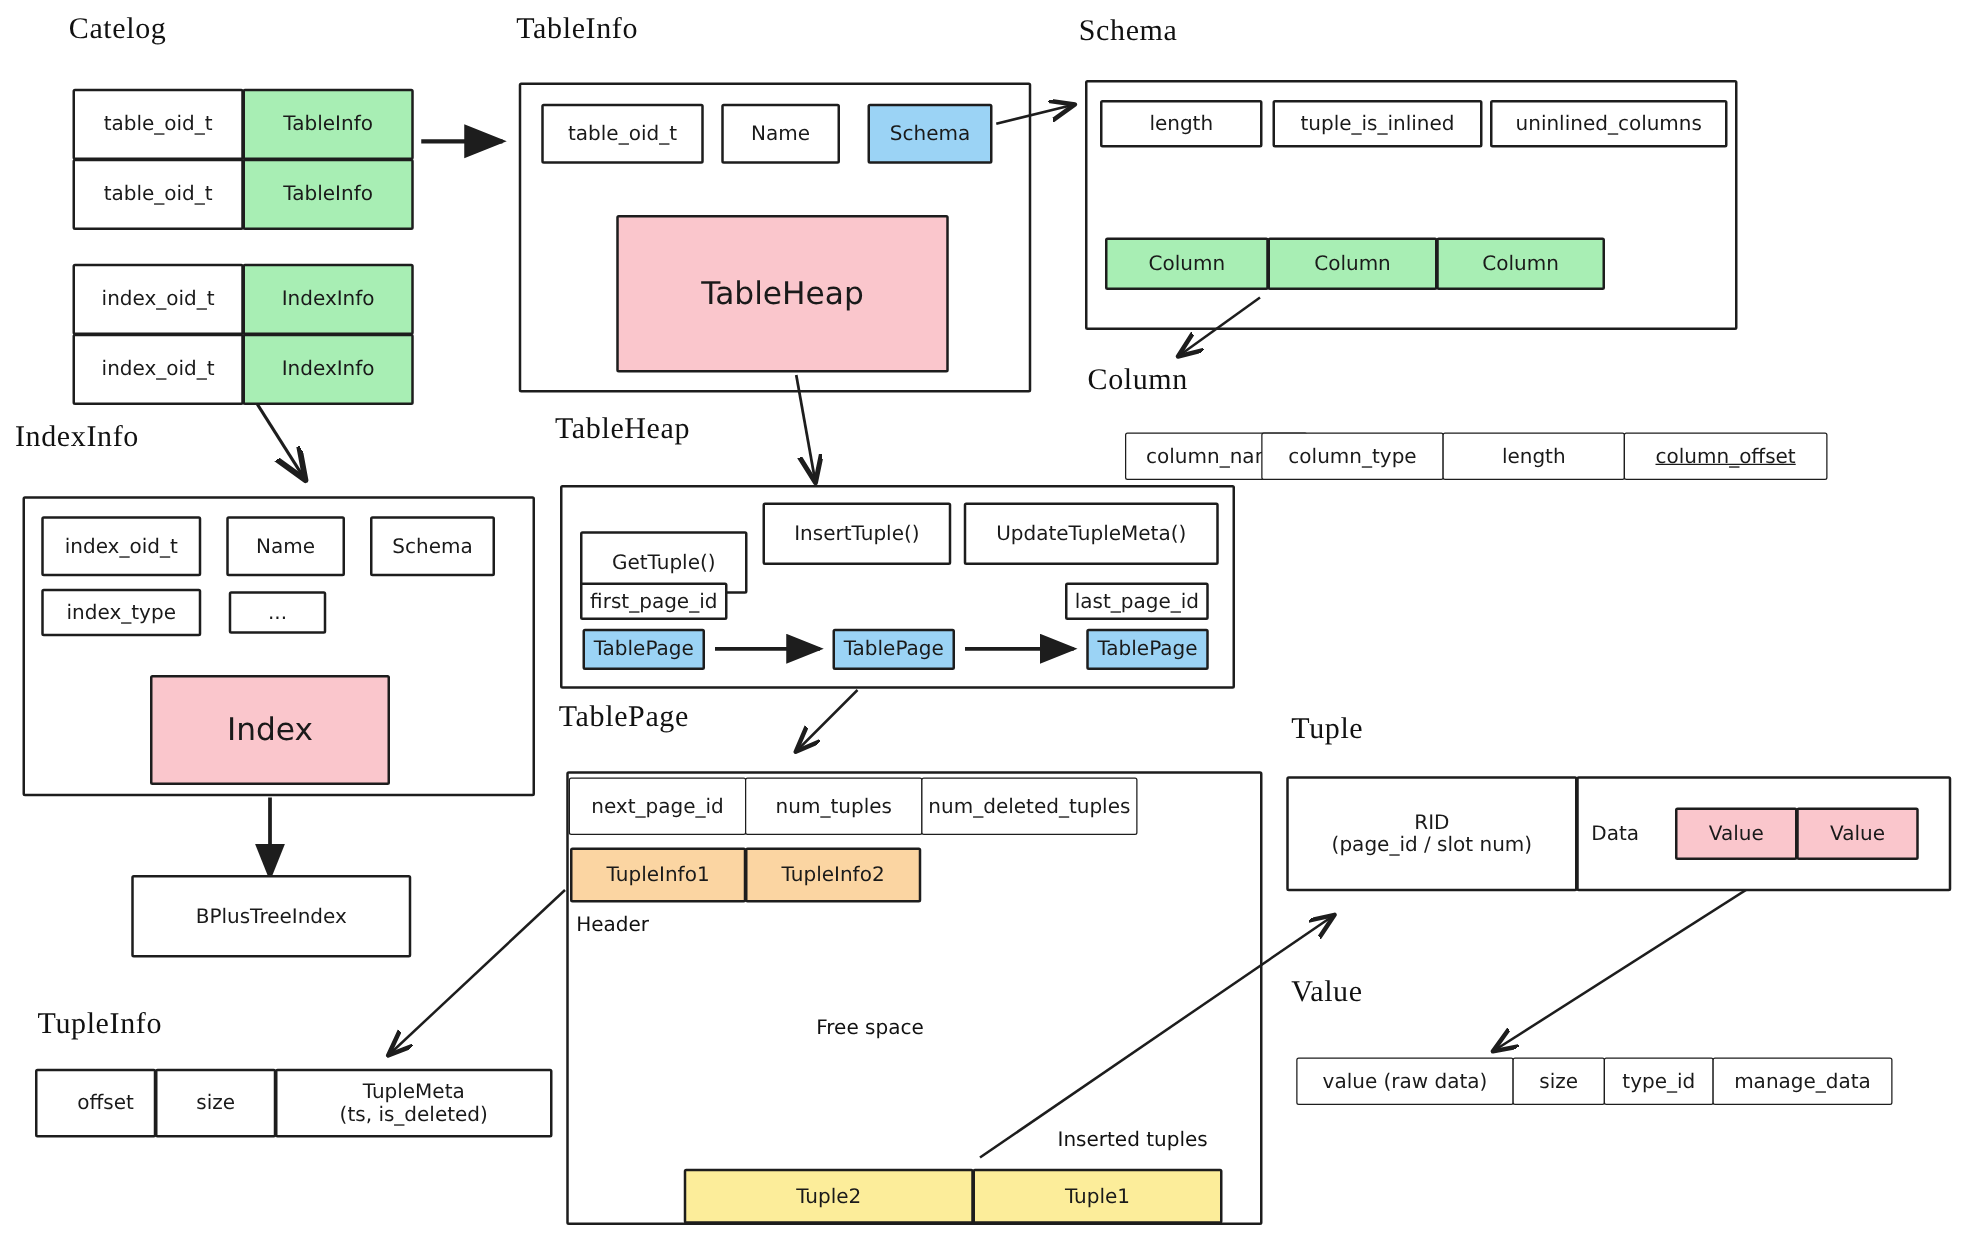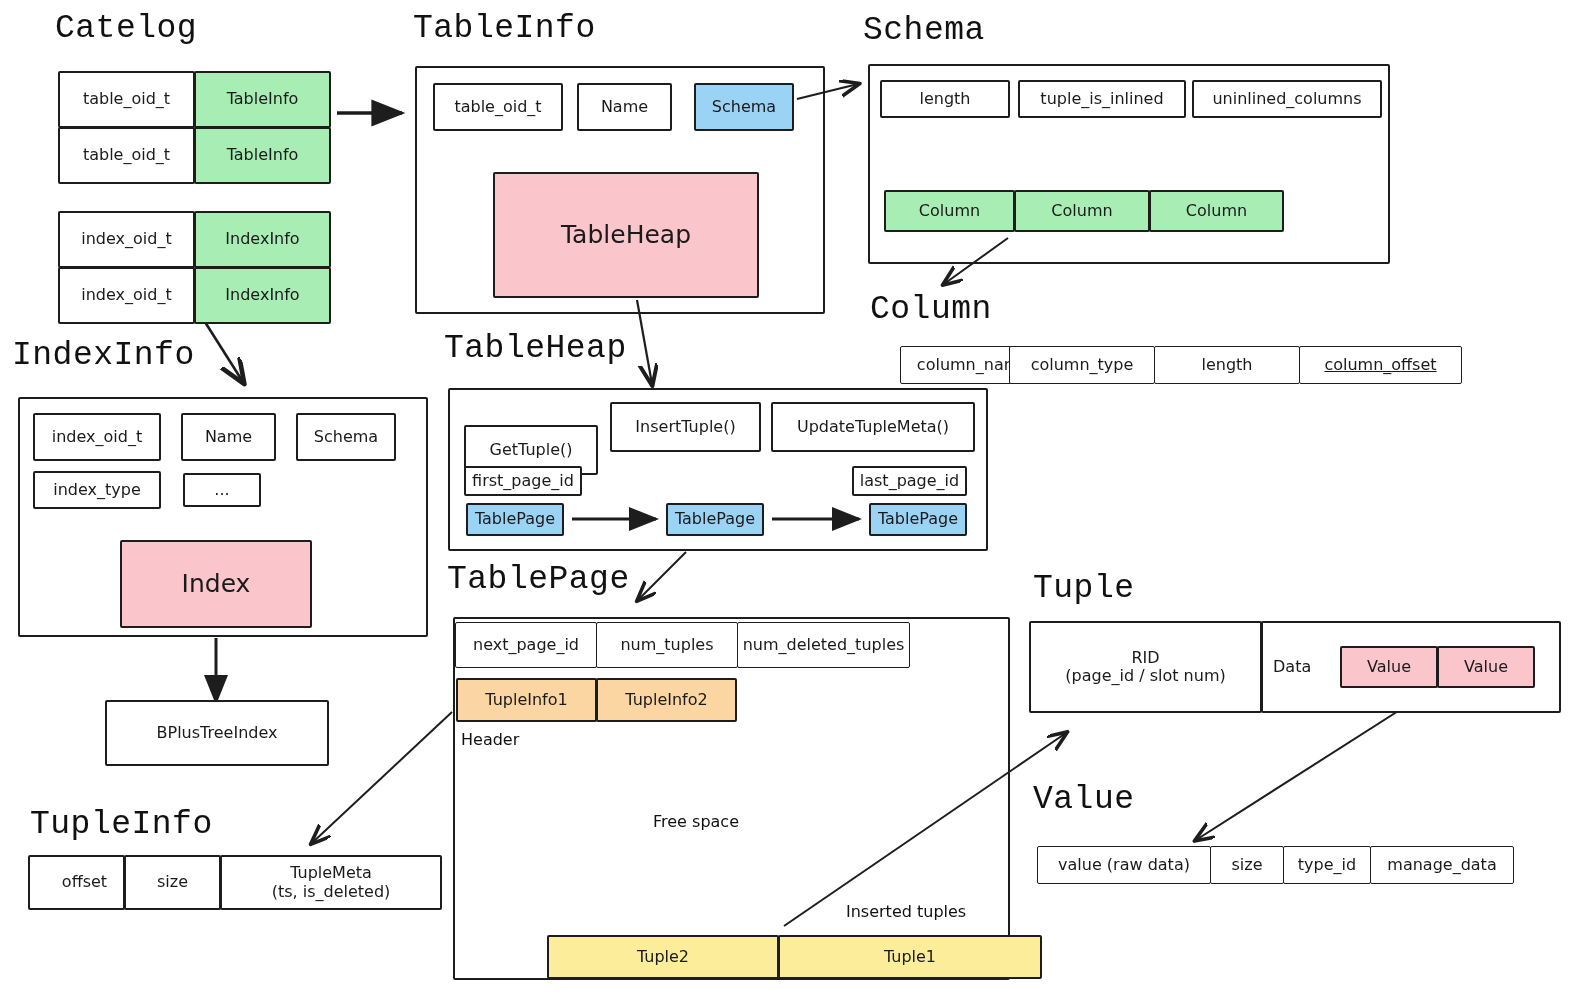--- a/index.html
+++ b/index.html
@@ -7,25 +7,25 @@
     width:1575px;height:997px;position:relative;overflow:hidden;
     font-family:"DejaVu Sans","Liberation Sans",sans-serif;
     color:#1a1a1a;
   }
   .canvas{position:absolute;left:0;top:0;width:1575px;height:997px;}
   .svg-layer{position:absolute;left:0;top:0;width:1575px;height:997px;pointer-events:none;}
 
   
   .caption{
     position:absolute;
-    font-size:33px;
+    font-size:24px;
     letter-spacing:0.5px;
     color:#111;
     white-space:nowrap;
-    font-family:Liberation Mono, monospace;
+    font-family:Liberation Serif, serif;
   }
 
   
   .box{
     position:absolute;box-sizing:border-box;
     border:2.2px solid #1d1d1d;
     background:#fff;
     display:flex;align-items:center;justify-content:center;
     text-align:center;
     border-radius:2px;
@@ -170,21 +170,21 @@
   <div class="box outer" style="left:453px;top:617px;width:557px;height:363px;"></div>
   <div class="box thin sm" style="left:455px;top:622px;width:142px;height:46px;">next_page_id</div>
   <div class="box thin sm" style="left:596px;top:622px;width:142px;height:46px;">num_tuples</div>
   <div class="box thin sm" style="left:737px;top:622px;width:173px;height:46px;">num_deleted_tuples</div>
   <div class="box orange sm" style="left:456px;top:678px;width:141px;height:44px;">TupleInfo1</div>
   <div class="box orange sm" style="left:596px;top:678px;width:141px;height:44px;">TupleInfo2</div>
   <div class="label-free" style="left:461px;top:730px;">Header</div>
   <div class="label-free" style="left:653px;top:812px;">Free space</div>
   <div class="label-free" style="left:846px;top:902px;">Inserted tuples</div>
   <div class="box yellow" style="left:547px;top:935px;width:232px;height:44px;">Tuple2</div>
-  <div class="box yellow" style="left:778px;top:935px;width:264px;height:44px;">Tuple1</div>
+  <div class="box yellow" style="left:778px;top:935px;width:200px;height:44px;">Tuple1</div>
 
   <div class="box" style="left:1029px;top:621px;width:233px;height:92px;">RID
 (page_id / slot num)</div>
   <div class="box" style="left:1261px;top:621px;width:300px;height:92px;justify-content:flex-start;padding-left:10px;">
     <span>Data</span>
   </div>
   <div class="box pink" style="left:1340px;top:646px;width:98px;height:42px;">Value</div>
   <div class="box pink" style="left:1437px;top:646px;width:98px;height:42px;">Value</div>
 
   <div class="box thin" style="left:1037px;top:846px;width:174px;height:38px;">value (raw data)</div>

